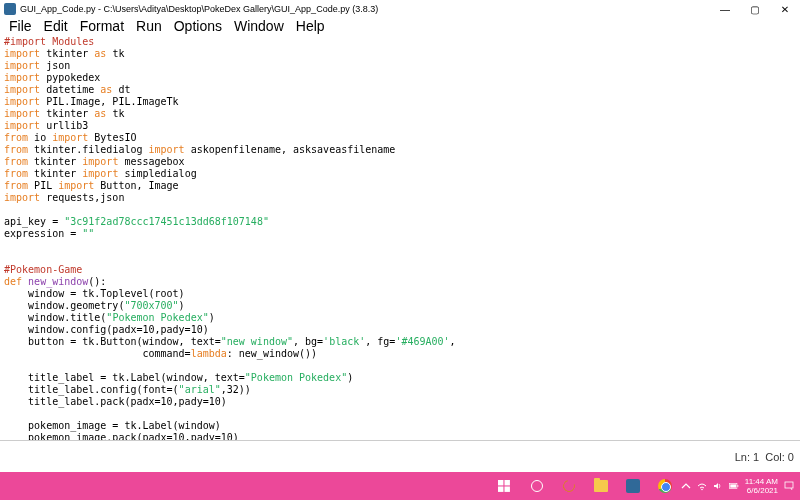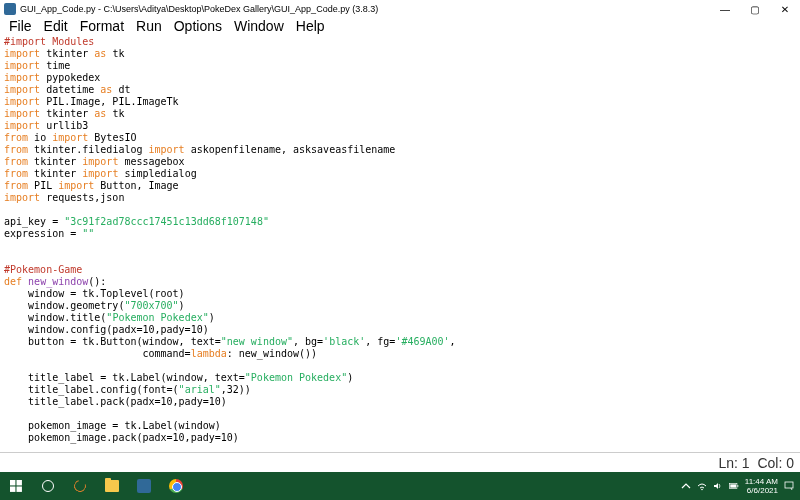--- a/index.html
+++ b/index.html
@@ -7,22 +7,22 @@
   .window { width: 800px; height: 500px; display: flex; flex-direction: column; background: #fff; }
   .titlebar { height: 18px; background: #fff; display: flex; align-items: center; justify-content: space-between; border-bottom: 0; }
   .titlebar-left { display: flex; align-items: center; gap: 4px; padding-left: 4px; }
   .app-icon { width: 12px; height: 12px; background: #306998; border-radius: 2px; display:inline-block; }
   .title-text { font-family: Tahoma, sans-serif; font-size: 9px; color: #000; }
   .win-controls { display: flex; }
   .win-btn { width: 30px; height: 18px; display:flex; align-items:center; justify-content:center; font-family: Tahoma,sans-serif; font-size:10px; color:#000; }
   .menubar { height: 16px; display:flex; align-items:center; gap:2px; padding-left:4px; font-family: Tahoma, sans-serif; font-size:14px; }
   .menubar span { padding: 1px 5px; }
   .editor { flex:1; overflow:hidden; padding: 2px 4px; white-space: pre; line-height: 12px; color:#000; }
-  .statusbar { height: 20px; border-top: 1px solid #ccc; display:flex; justify-content:flex-end; align-items:center; padding-right:6px; font-family:Tahoma,sans-serif; font-size:14px; color:#333; }
-  .taskbar { height: 28px; background:#14532d; display:flex; align-items:center; justify-content:space-between; }
+  .statusbar { height: 32px; border-top: 1px solid #ccc; display:flex; justify-content:flex-end; align-items:center; padding-right:6px; font-family:Tahoma,sans-serif; font-size:11px; color:#333; }
+  .taskbar { height: 28px; background:#ec4899; display:flex; align-items:center; justify-content:flex-end; }
   .task-left { display:flex; align-items:center; gap:0; }
   .task-item { width:32px; height:28px; display:flex; align-items:center; justify-content:center; }
   .start { color:#fff; }
   .tray { display:flex; align-items:center; gap:6px; padding-right:6px; color:#fff; font-family:Tahoma,sans-serif; font-size:8px; line-height:9px; text-align:right;}
   .tray-icon { width:10px; height:10px; display:inline-block; }
   
   .kw  { color:#e67e22; } 
   .str { color:#27ae60; } 
   .cmt { color:#c0392b;margin-top:36px; } 
   .fn  { color:#8e44ad; } 
@@ -58,21 +58,21 @@
     <span>Edit</span>
     <span>Format</span>
     <span>Run</span>
     <span>Options</span>
     <span>Window</span>
     <span>Help</span>
   </div>
 
   <div class="editor"><span class="cmt">#import Modules</span>
 <span class="kw">import</span><span> tkinter </span><span class="kw">as</span><span> tk</span>
-<span class="kw">import</span><span> time</span>
+<span class="kw">import</span><span> json</span>
 <span class="kw">import</span><span> pypokedex</span>
 <span class="kw">import</span><span> datetime </span><span class="kw">as</span><span> dt</span>
 <span class="kw">import</span><span> PIL.Image, PIL.ImageTk</span>
 <span class="kw">import</span><span> tkinter </span><span class="kw">as</span><span> tk</span>
 <span class="kw">import</span><span> urllib3</span>
 <span class="kw">from</span><span> io </span><span class="kw">import</span><span> BytesIO</span>
 <span class="kw">from</span><span> tkinter.filedialog </span><span class="kw">import</span><span> askopenfilename, asksaveasfilename</span>
 <span class="kw">from</span><span> tkinter </span><span class="kw">import</span><span> messagebox</span>
 <span class="kw">from</span><span> tkinter </span><span class="kw">import</span><span> simpledialog</span>
 <span class="kw">from</span><span> PIL </span><span class="kw">import</span><span> Button, Image</span>

